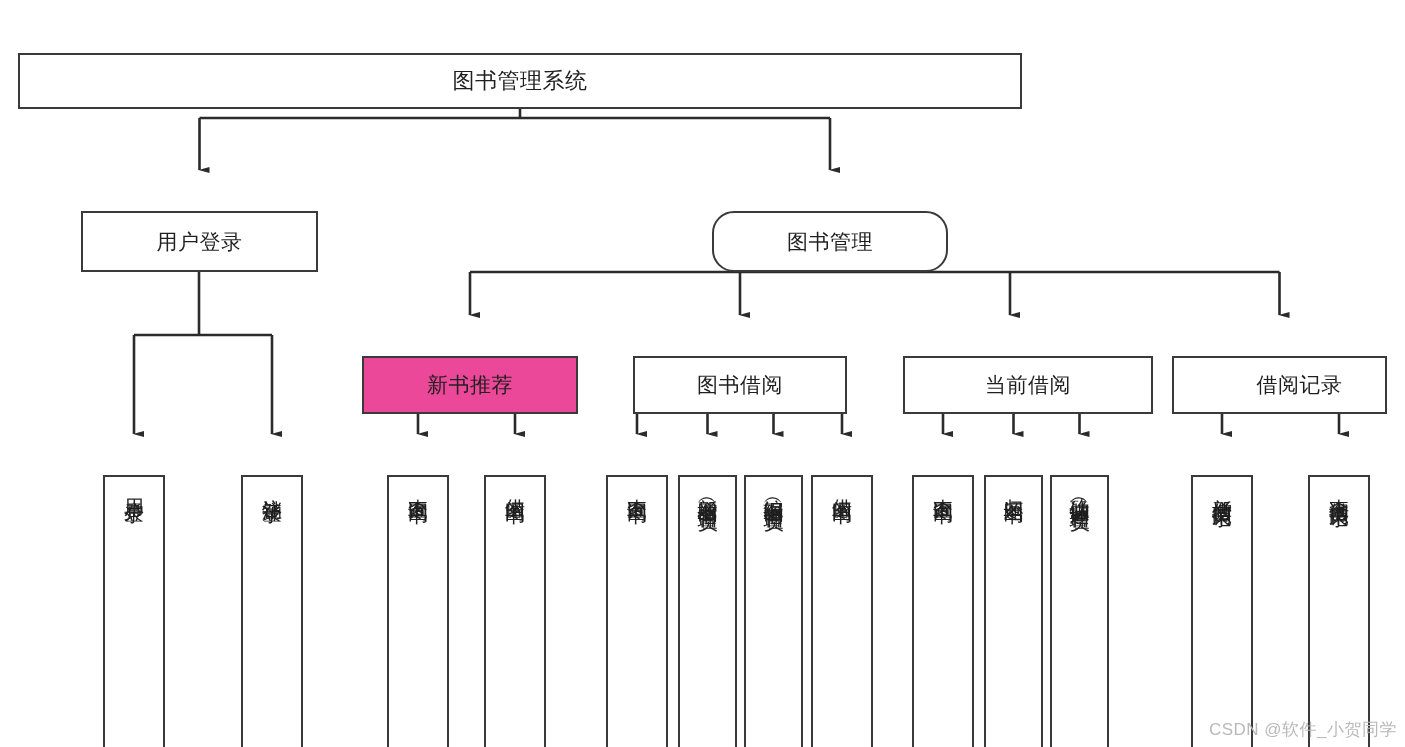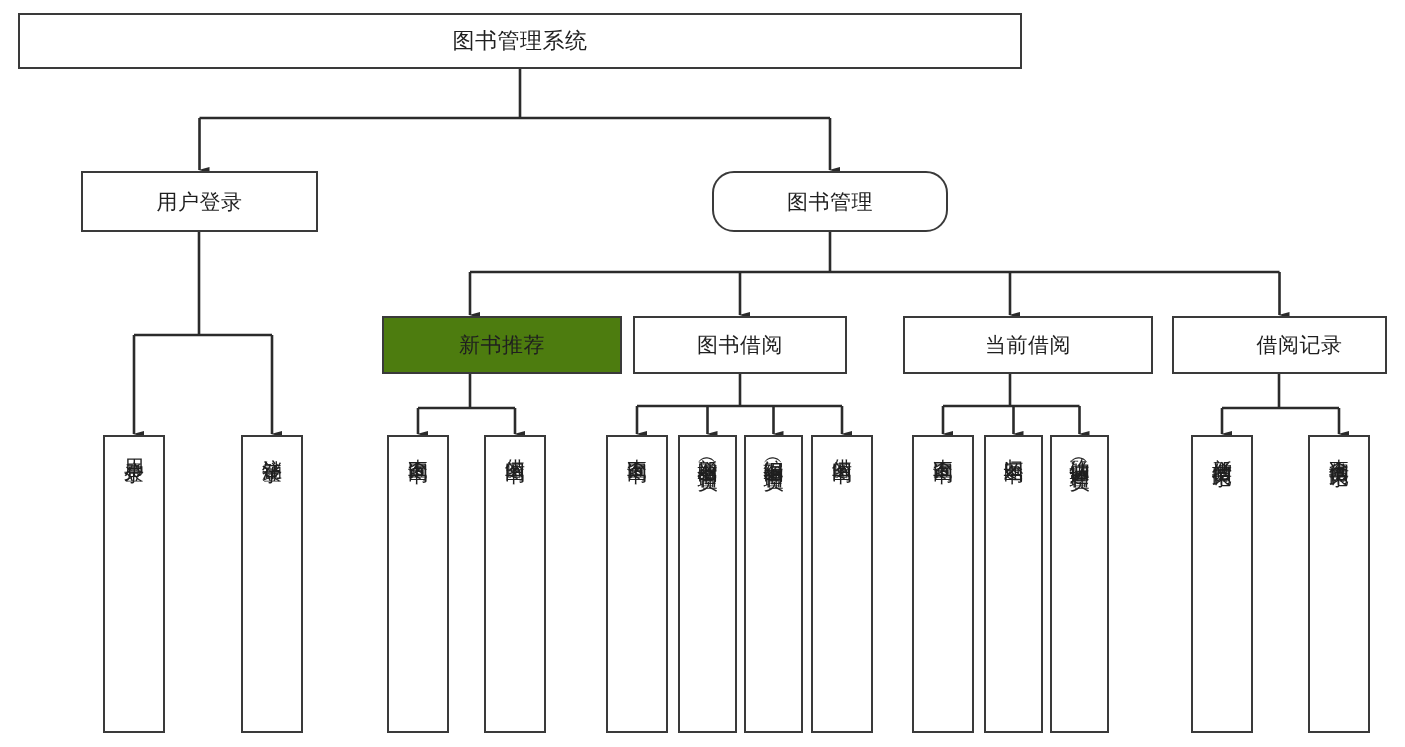--- a/index.html
+++ b/index.html
@@ -28,20 +28,21 @@
   }
   .node {
     position: absolute;
     box-sizing: border-box;
     background: #ffffff;
     border: 2px solid #3a3a3a;
     display: flex;
     align-items: center;
     justify-content: center;
     z-index: 2;
+    margin-top: 40px;
   }
   .node .label {
     font-size: 21px;
     line-height: 1.12;
     color: #1f1f1f;
     letter-spacing: 0.5px;
     white-space: nowrap;
     text-align: center;
   }
   .node.vertical .label {
@@ -123,21 +124,21 @@
   <div id="nodes">
       <div class="node root" style="left: 18px; top: 13px; width: 1004px; height: 56px; border-color: rgb(58, 58, 58); background: rgb(255, 255, 255);">
         <span class="label" style="color: rgb(31, 31, 31);">图书管理系统</span>
       </div>
       <div class="node" style="left: 81px; top: 171px; width: 237px; height: 61px; border-color: rgb(58, 58, 58); background: rgb(255, 255, 255);">
         <span class="label" style="color: rgb(31, 31, 31);">用户登录</span>
       </div>
       <div class="node" style="left: 712px; top: 171px; width: 236px; height: 61px; border-color: rgb(58, 58, 58); background: rgb(255, 255, 255); border-radius: 22px;">
         <span class="label" style="color: rgb(31, 31, 31);">图书管理</span>
       </div>
-      <div class="node" style="left: 382px; top: 316px; width: 240px; height: 58px; border-color: rgb(58, 58, 58); background: #4d7c0f;">
+      <div class="node" style="left: 362px; top: 316px; width: 216px; height: 58px; border-color: rgb(58, 58, 58); background: #ec4899;">
         <span class="label" style="color: rgb(31, 31, 31);">新书推荐</span>
       </div>
       <div class="node" style="left: 633px; top: 316px; width: 214px; height: 58px; border-color: rgb(58, 58, 58); background: rgb(255, 255, 255);">
         <span class="label" style="color: rgb(31, 31, 31);">图书借阅</span>
       </div>
       <div class="node" style="left: 903px; top: 316px; width: 250px; height: 58px; border-color: rgb(58, 58, 58); background: rgb(255, 255, 255);">
         <span class="label" style="color: rgb(31, 31, 31);">当前借阅</span>
       </div>
       <div class="node" style="left: 1172px; top: 316px; width: 215px; height: 58px; border-color: rgb(58, 58, 58); background: rgb(255, 255, 255); padding-left: 40px;">
         <span class="label" style="color: rgb(31, 31, 31);">借阅记录</span>
@@ -176,13 +177,14 @@
         <span class="label" style="color: rgb(31, 31, 31);">确认归还（管理员）</span>
       </div>
       <div class="node vertical" style="left: 1191px; top: 435px; width: 62px; height: 298px; border-color: rgb(58, 58, 58); background: rgb(255, 255, 255);">
         <span class="label" style="color: rgb(31, 31, 31);">新增借阅记录</span>
       </div>
       <div class="node vertical" style="left: 1308px; top: 435px; width: 62px; height: 298px; border-color: rgb(58, 58, 58); background: rgb(255, 255, 255);">
         <span class="label" style="color: rgb(31, 31, 31);">查询借阅记录</span>
       </div>
     </div>
 
+  <div id="watermark">CSDN @软件_小贺同学</div>
 </div>
 
 </body></html>

